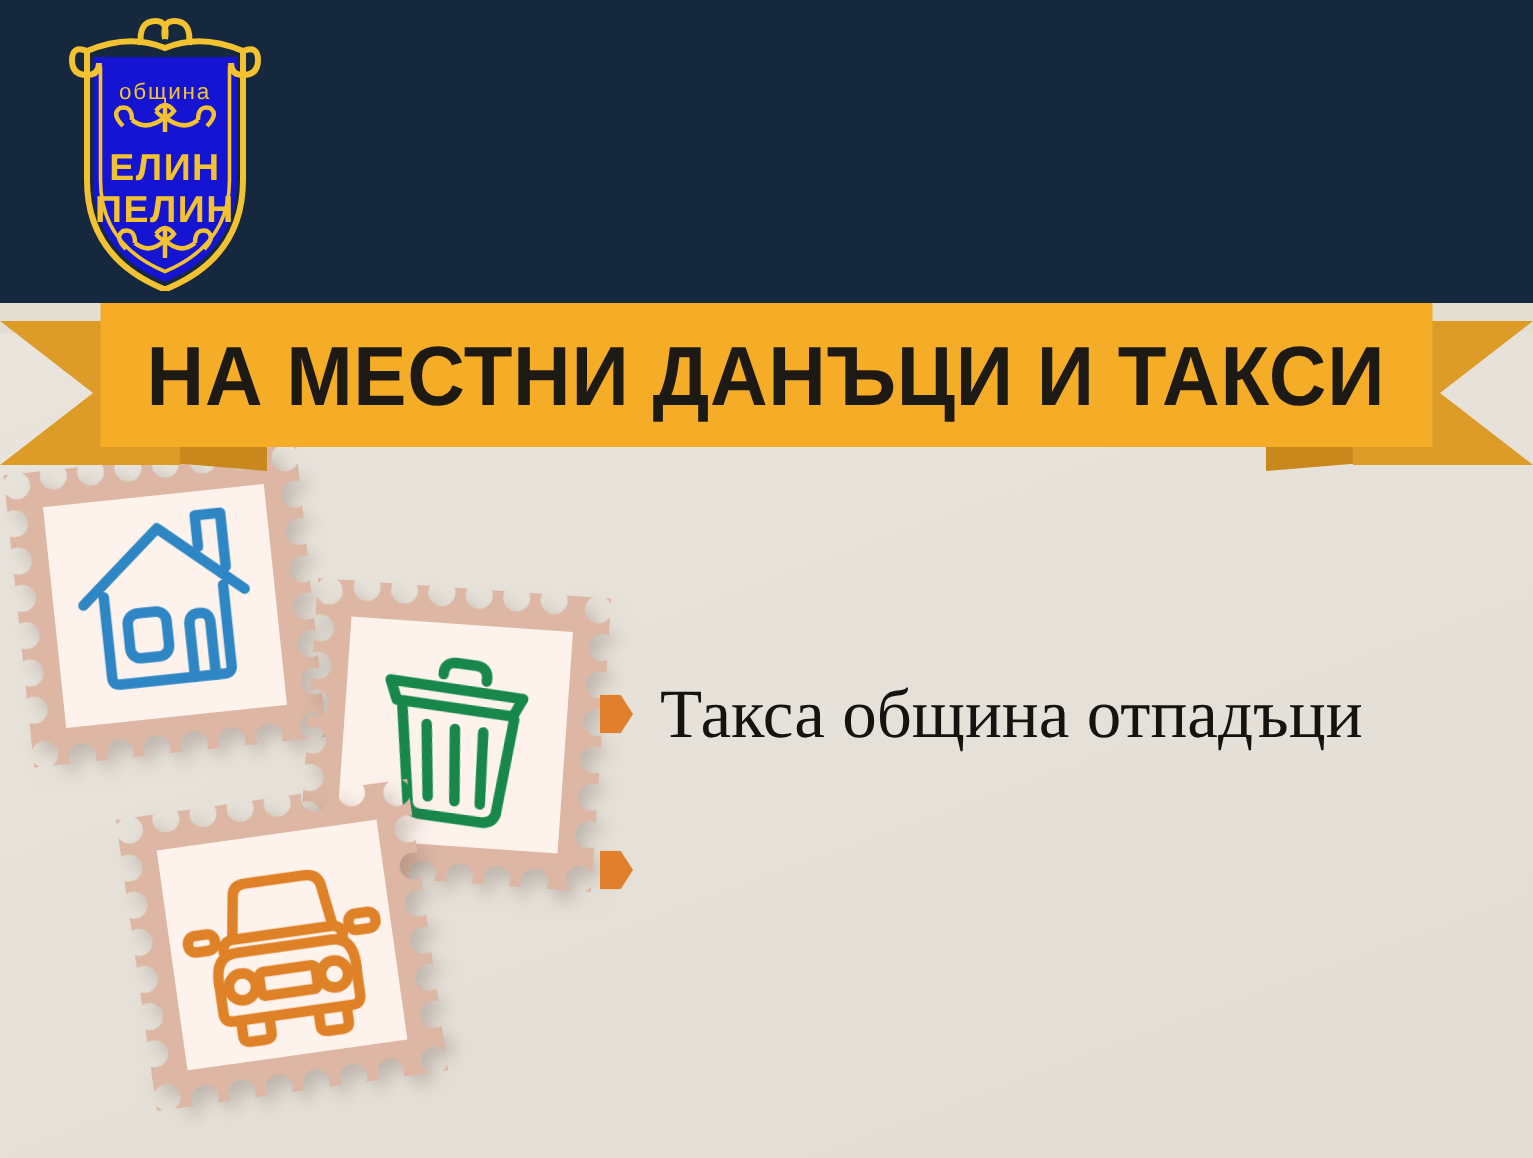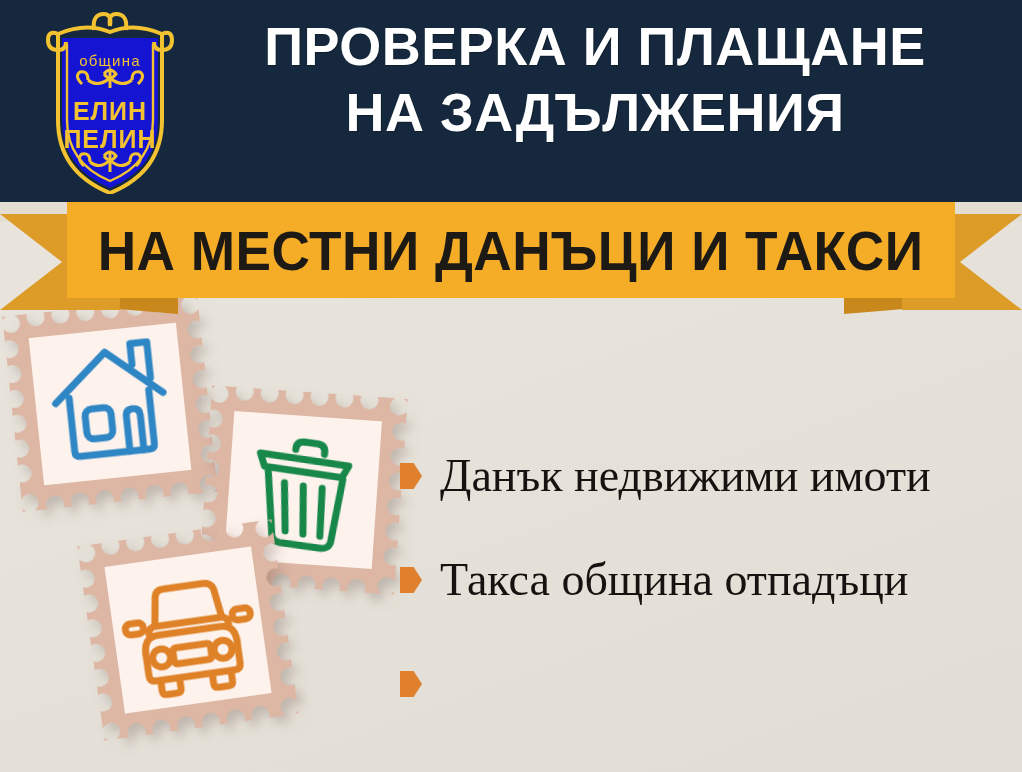--- a/index.html
+++ b/index.html
@@ -208,24 +208,20 @@
         <g fill="none" stroke="#f2c230" stroke-width="3">
           <path d="M42 158 Q34 150 40 146 Q48 144 48 154"></path>
           <path d="M94 158 Q102 150 96 146 Q88 144 88 154"></path>
           <path d="M48 154 Q58 162 68 152 Q78 162 88 154"></path>
           <path d="M62 148 Q68 140 74 148 Q68 156 62 148"></path>
           <path d="M68 144 L68 164"></path>
         </g>
       </svg>
     </div>
 
-    <div class="header-title">
-      <span>ПРОВЕРКА И ПЛАЩАНЕ</span>
-      <span class="l2">НА ЗАДЪЛЖЕНИЯ</span>
-    </div>
   </div>
 
   <div class="ribbon-wrap">
     <div class="ribbon-strip"></div>
     <div class="fold fold-left"></div>
     <div class="fold fold-right"></div>
     <div class="tail tail-left"></div>
     <div class="tail tail-right"></div>
     <div class="ribbon-band">
       <span class="ribbon-text">НА МЕСТНИ ДАНЪЦИ И ТАКСИ</span>
@@ -387,24 +383,20 @@
           <path d="M64 145 L64 155 Q64 159 69 159 L78 159 Q83 159 83 155 L83 145"></path>
           <path d="M116 145 L116 155 Q116 159 121 159 L130 159 Q135 159 135 155 L135 145"></path>
         </g>
       </svg>
     </div>
   </div>
 
   <div class="list">
     <div class="list-item">
       <span class="bullet"></span>
-      <span class="list-label">Данък недвижими имоти</span>
+      <span class="list-label">Такса община отпадъци</span>
     </div>
     <div class="list-item">
       <span class="bullet"></span>
-      <span class="list-label">Такса община отпадъци</span>
-    </div>
-    <div class="list-item">
-      <span class="bullet"></span>
     </div>
   </div>
 
 </div>
 
 </body></html>

